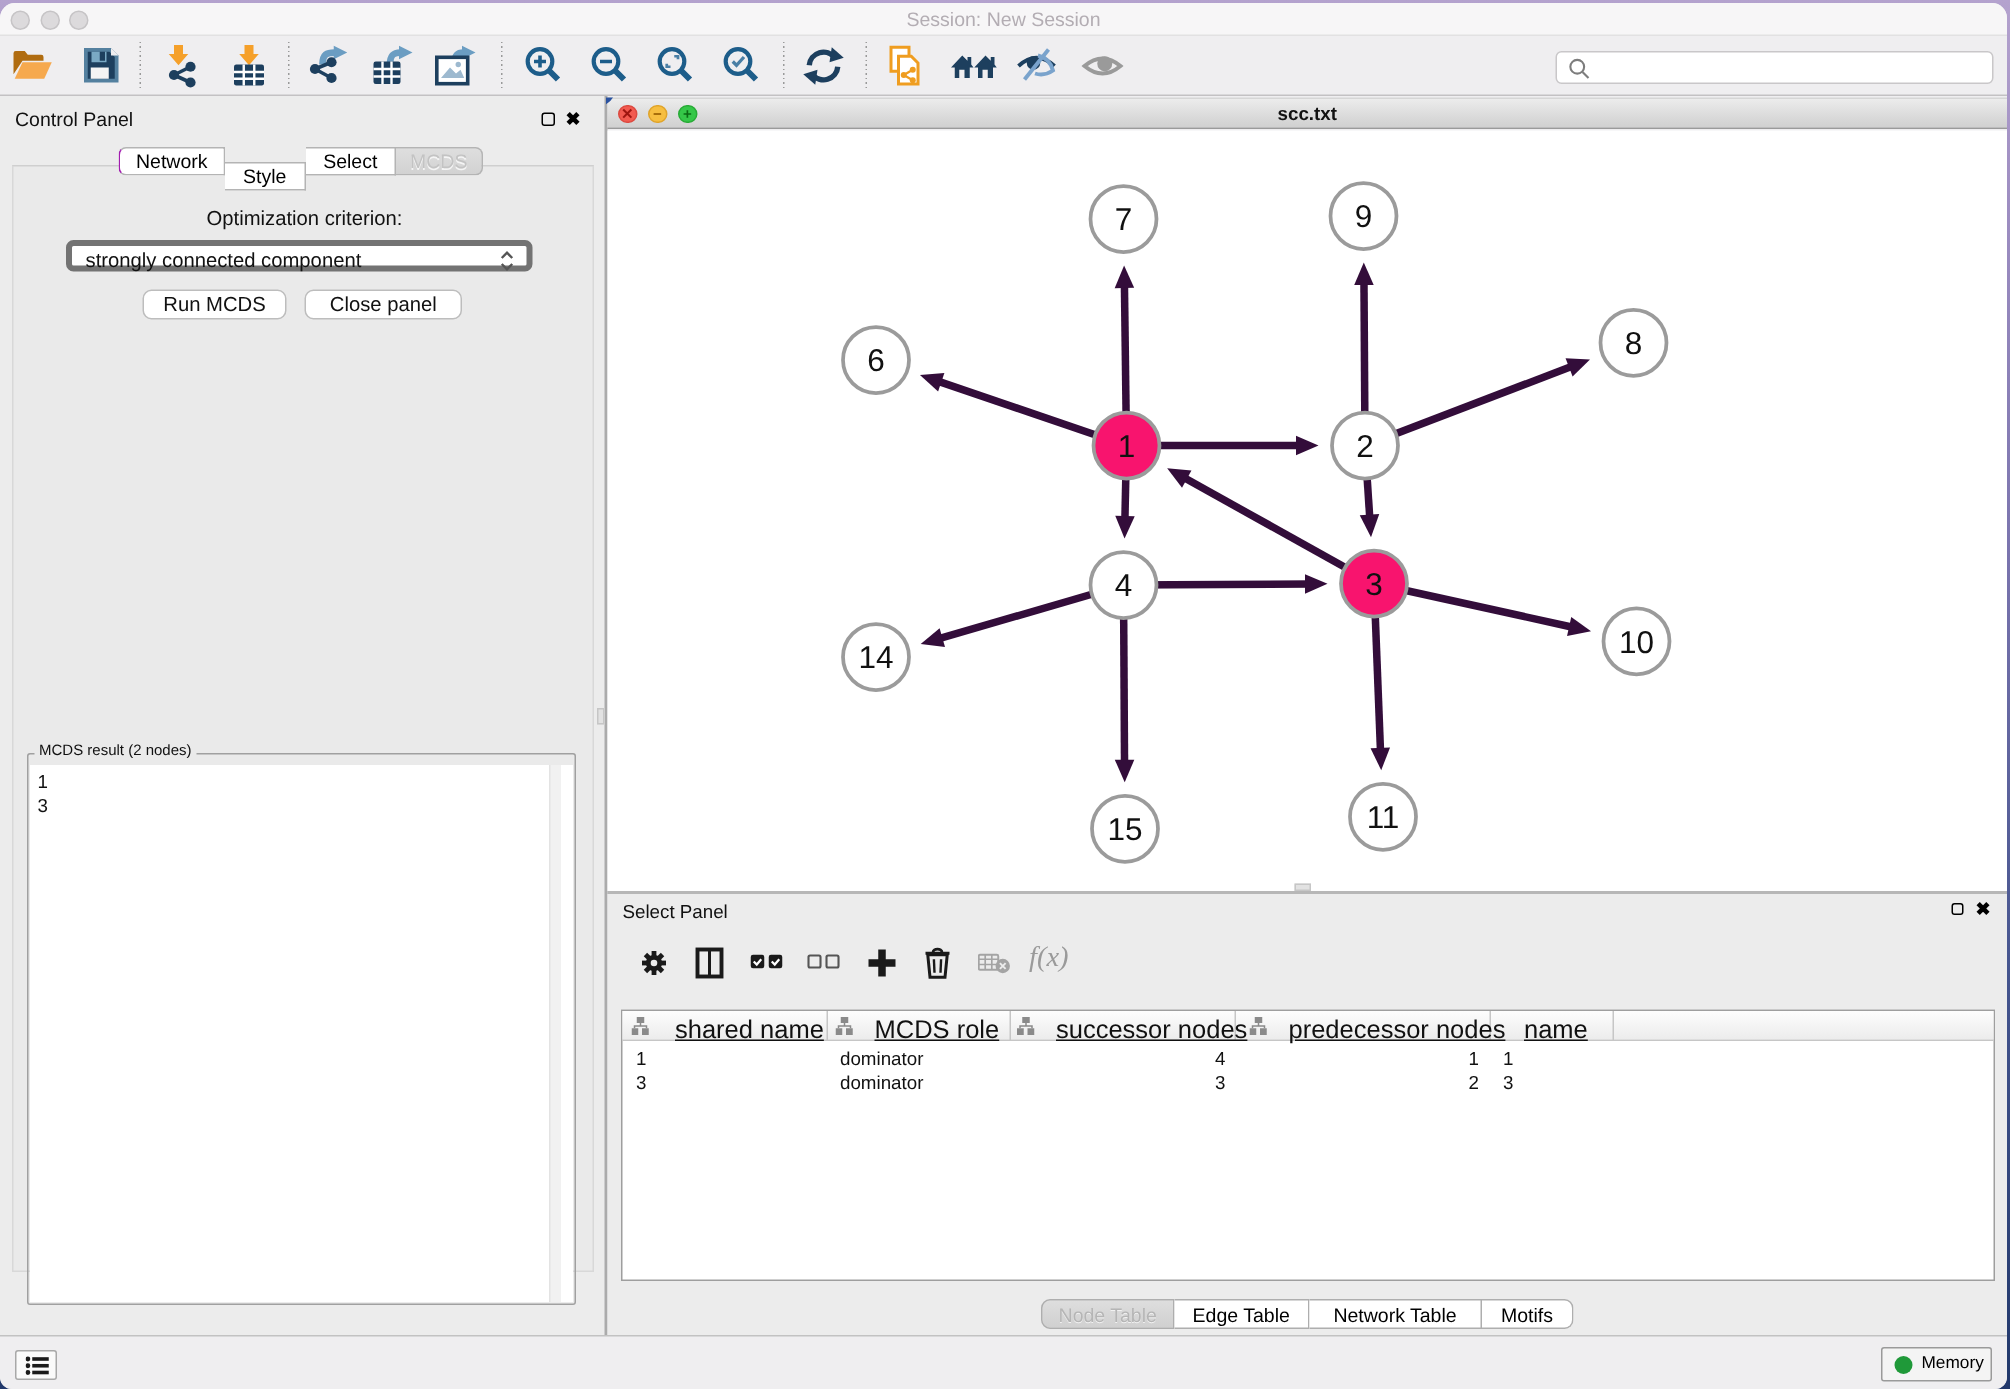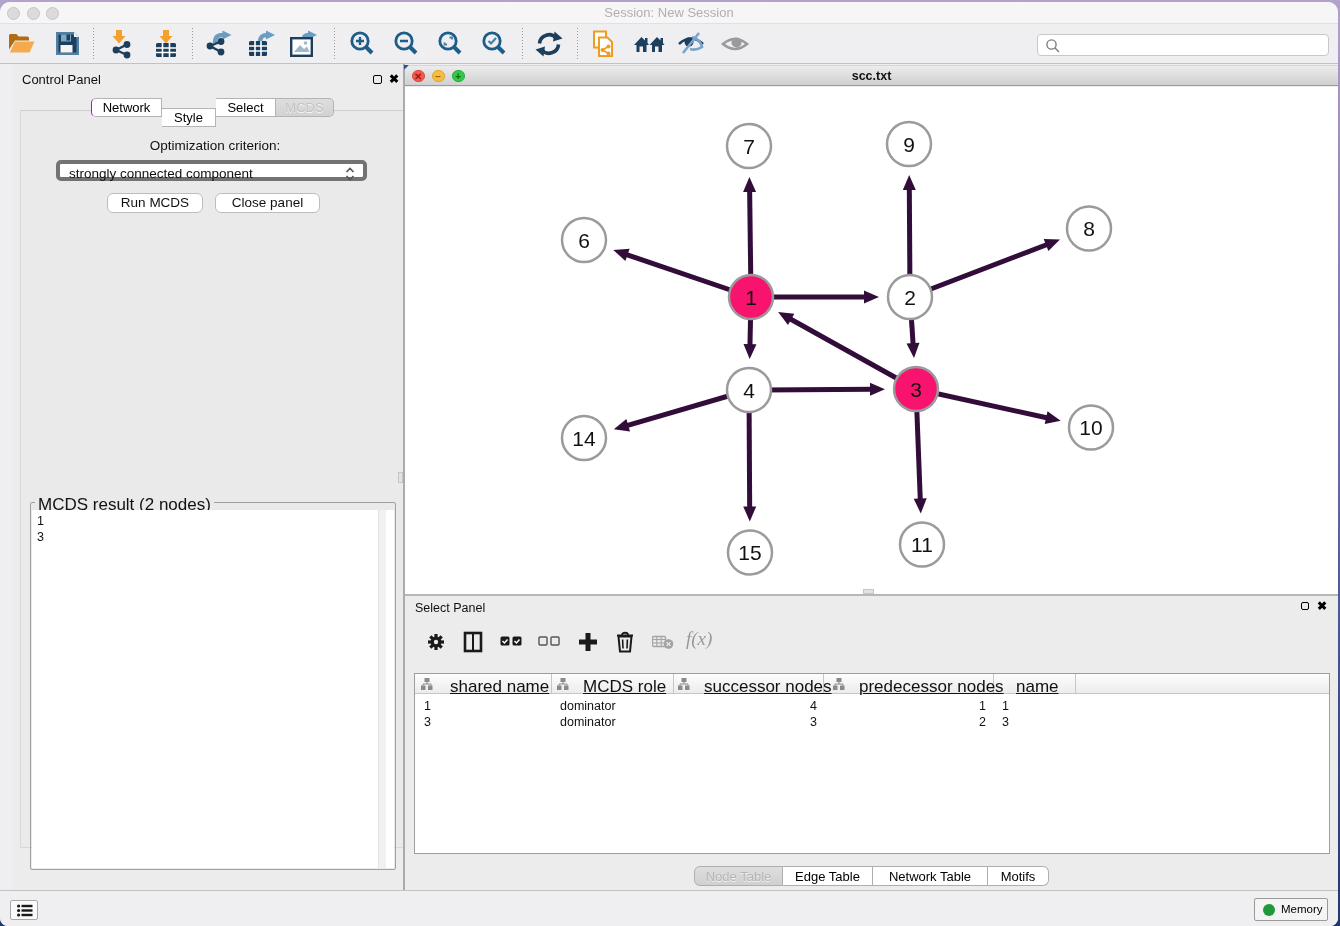--- a/index.html
+++ b/index.html
@@ -8,35 +8,35 @@
 #win { position:absolute; left:0; top:2px; width:1338px; height:924px; background:#efeef0; border-radius:10px 10px 8px 8px; overflow:hidden; }
 .abs { position:absolute; }
 #titlebar { left:0; top:0; width:1338px; height:22px; background:#f7f6f7; border-bottom:1px solid #e2e1e2; }
 .tl { position:absolute; top:4.5px; width:13px; height:13px; border-radius:50%; background:#dcdadc; border:1px solid #c6c4c6; }
 #wtitle { position:absolute; top:3px; left:0; width:1338px; text-align:center; font-size:13px; color:#b3adb3; }
 #toolbar { left:0; top:22px; width:1338px; height:40px; background:#efeef0; border-bottom:1px solid #c3c1c3; }
 .tsep { position:absolute; top:4px; height:32px; width:1px; background-image:repeating-linear-gradient(180deg,#9a9a9a 0 1px,transparent 1px 3px); }
 .ticon { position:absolute; top:5px; }
 #searchbox { position:absolute; left:1037px; top:10px; width:292px; height:22px; background:#fff; border:1px solid #c9c7c9; border-radius:4px; }
 
-#cpanel { left:12px; top:62px; width:403px; height:826px; background:#ececec;padding-left:44px; }
+#cpanel { left:0; top:62px; width:403px; height:826px; background:#ececec;padding-left:44px; }
 #cp-title { position:absolute; left:10px; top:8px; font-size:13px; color:#111; }
 .winbtn-sq { position:absolute; width:9px; height:9px; border:1.6px solid #000; border-radius:2px; }
 .winbtn-x { position:absolute; font-size:12px; font-weight:bold; color:#000; }
 .tabs { position:absolute; display:flex; z-index:3; }
 .tab { height:19px; font-size:13px; color:#000; background:#fff; border:1px solid #b4b4b4; border-left:none; text-align:center; line-height:18px; }
 .tab.first { border-left:1px solid #a21caf; border-radius:5px 0 0 5px; }
 .tab.last { border-radius:0 5px 5px 0; }
 .tab.sel { background:linear-gradient(180deg,#dedede,#d2d2d2); color:#c3c3c3; text-shadow:0 1px 0 #f5f5f5; }
 #tabpane { position:absolute; left:8px; top:46px; width:388px; height:738px; background:#eaeaea; border:1px solid #d8d8d8; border-top:1px solid #cfcfcf; }
 #optlabel { position:absolute; left:0; top:27px; width:388px; text-align:center; font-size:13.5px; color:#111; }
 #optsel { position:absolute; left:35px; top:49px; width:311px; height:21px; background:#fff; border:4px solid #737373; border-radius:5px; font-size:13.5px; color:#111; line-height:19px; padding-left:9px; }
 .cbtn { position:absolute; top:82px; height:20px; background:#fff; border:1px solid #bdbdbd; border-radius:6px; font-size:13.5px; color:#111; text-align:center; line-height:18px; }
 #groupbox { position:absolute; left:9px; top:391px; width:366px; height:368px; border:1px solid #a0a0a0; border-radius:2px; }
-#grouplabel { position:absolute; left:4px; top:-8px; background:#eaeaea; padding:0 3px; font-size:17px; color:#111; }
+#grouplabel { position:absolute; left:4px; top:-8px; background:#eaeaea; padding:0 3px; font-size:10px; color:#111; }
 #groupwhite { position:absolute; left:1px; top:7px; width:362px; height:358px; background:#fff; }
 #gscroll { position:absolute; right:8px; top:0; width:8px; height:358px; background:#f1f1f1; border-left:1px solid #e3e3e3; }
 
 #vdiv { left:403px; top:62px; width:1.5px; height:826px; background:#ababab; }
 #vgrip { left:398px; top:470px; width:5px; height:11px; background:#e2e2e2; border:1px solid #c6c6c6; }
 
 #netbar { left:405px; top:63px; width:933px; height:21px; background:linear-gradient(180deg,#ececec,#d8d8d8 70%,#d0d0d0); border-top:1px solid #d6d6d6; border-bottom:1px solid #9a9a9a; }
 .tl2 { position:absolute; top:3.5px; width:12.5px; height:12.5px; border-radius:50%; font-size:10px; font-weight:bold; text-align:center; line-height:12px; }
 #nettitle { position:absolute; left:0; top:3px; width:933px; text-align:center; font-size:12.5px; font-weight:bold; color:#111; }
 #netcanvas { left:405px; top:85px; width:933px; height:507px; background:#fff; }

